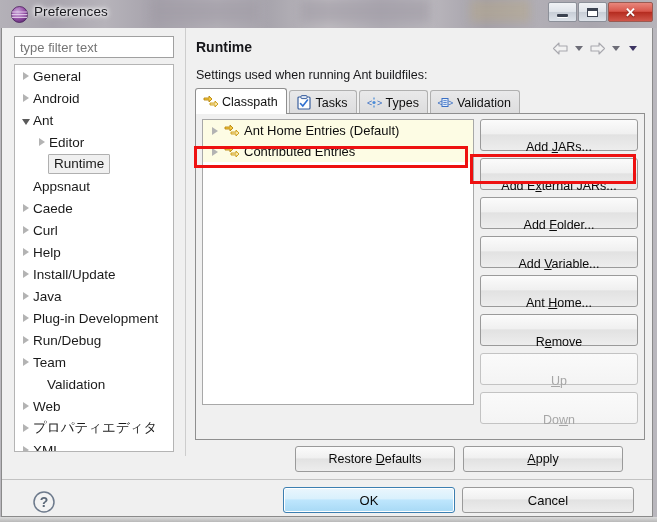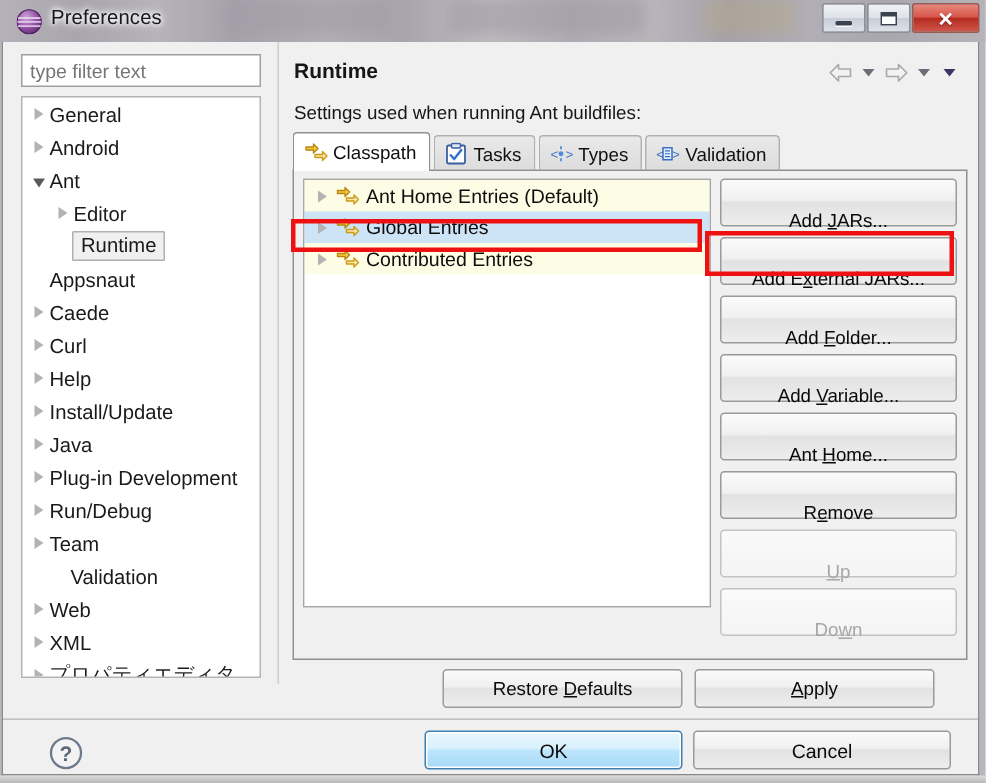--- a/index.html
+++ b/index.html
@@ -458,27 +458,27 @@
           <div class="tree-row" style="padding-left: 4px;">
             <span class="arrow">
               <span class="tri"></span>
             </span>
             <span class="lbl">Web</span>
           </div>
           <div class="tree-row" style="padding-left: 4px;">
             <span class="arrow">
               <span class="tri"></span>
             </span>
+            <span class="lbl">プロパティエディタ</span>
+          </div>
+          <div class="tree-row" style="padding-left: 4px;">
+            <span class="arrow">
+              <span class="tri"></span>
+            </span>
             <span class="lbl">XML</span>
-          </div>
-          <div class="tree-row" style="padding-left: 4px;">
-            <span class="arrow">
-              <span class="tri"></span>
-            </span>
-            <span class="lbl">プロパティエディタ</span>
           </div>
         </div>
     </div>
 
     <div id="right-panel">
 
       <div id="page-header">
         <div id="page-title">Runtime</div>
         <div class="nav-icons">
           <span class="nav-arrow">
@@ -540,30 +540,20 @@
             <div class="cp-row">
                 <span class="arrow">
                   <span class="tri"></span>
                 </span>
                 <span class="cpicon"><svg width="17" height="15" viewBox="0 0 17 15">
                     <path d="M2 4 L7 4 L7 2 L10 5 L7 8 L7 6 L2 6 Z" fill="#f5c842" stroke="#b8860b" stroke-width="0.9" stroke-linejoin="round"></path>
                     <path d="M8 9 L13 9 L13 7 L16 10 L13 13 L13 11 L8 11 Z" fill="#f9e6a8" stroke="#c99a12" stroke-width="0.9" stroke-linejoin="round"></path>
                   </svg></span>
                 <span>Ant Home Entries (Default)</span>
               </div>
-              <div class="cp-row selected">
-                <span class="arrow">
-                  <span class="tri"></span>
-                </span>
-                <span class="cpicon"><svg width="17" height="15" viewBox="0 0 17 15">
-                    <path d="M2 4 L7 4 L7 2 L10 5 L7 8 L7 6 L2 6 Z" fill="#f5c842" stroke="#b8860b" stroke-width="0.9" stroke-linejoin="round"></path>
-                    <path d="M8 9 L13 9 L13 7 L16 10 L13 13 L13 11 L8 11 Z" fill="#f9e6a8" stroke="#c99a12" stroke-width="0.9" stroke-linejoin="round"></path>
-                  </svg></span>
-                <span>Global Entries</span>
-              </div>
               <div class="cp-row">
                 <span class="arrow">
                   <span class="tri"></span>
                 </span>
                 <span class="cpicon"><svg width="17" height="15" viewBox="0 0 17 15">
                     <path d="M2 4 L7 4 L7 2 L10 5 L7 8 L7 6 L2 6 Z" fill="#f5c842" stroke="#b8860b" stroke-width="0.9" stroke-linejoin="round"></path>
                     <path d="M8 9 L13 9 L13 7 L16 10 L13 13 L13 11 L8 11 Z" fill="#f9e6a8" stroke="#c99a12" stroke-width="0.9" stroke-linejoin="round"></path>
                   </svg></span>
                 <span>Contributed Entries</span>
               </div>

